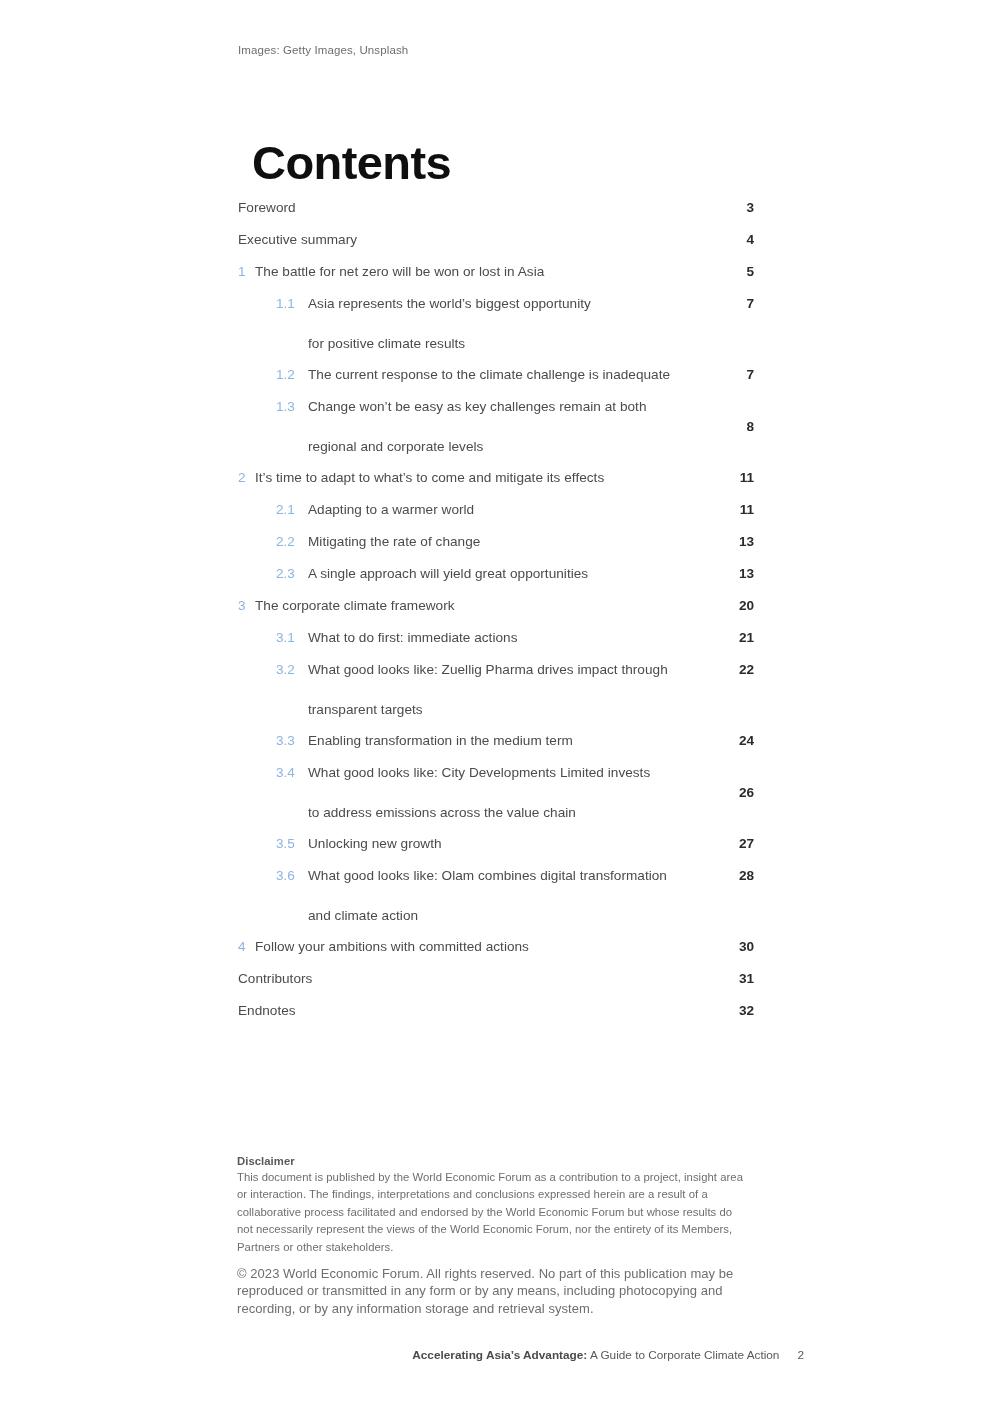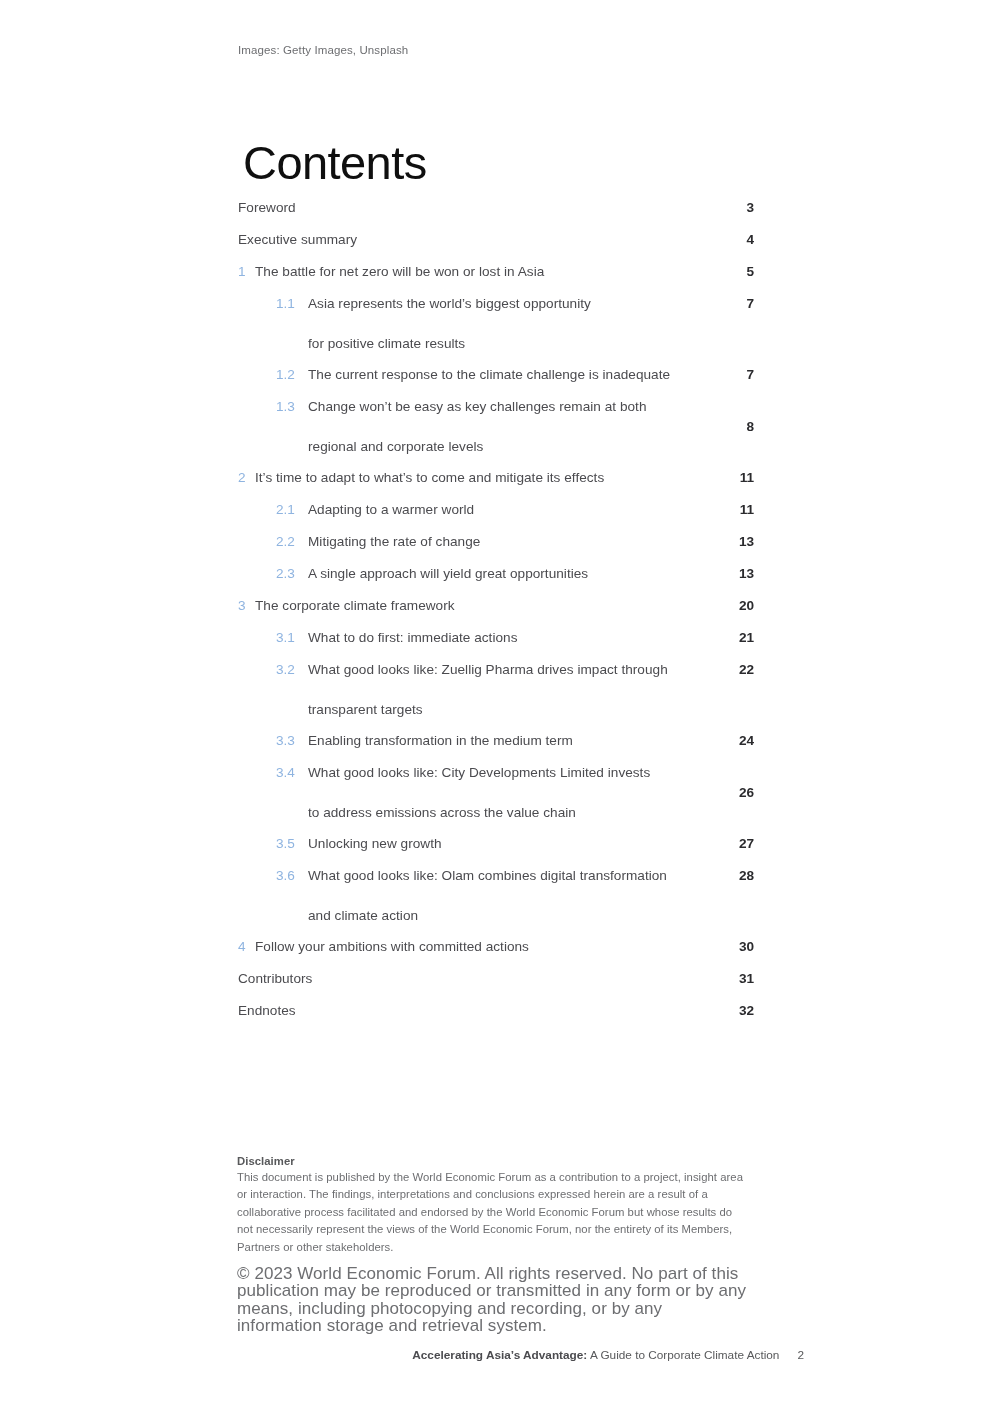--- a/index.html
+++ b/index.html
@@ -22,24 +22,24 @@
     left: 238px;
     top: 44px;
     font-size: 11.5px;
     color: #6d6e71;
     letter-spacing: 0.01em;
   }
 
   
   .page-title {
     position: absolute;
-    left: 243px;
+    left: 252px;
     top: 108px;
     font-size: 47px;
-    font-weight: normal;
+    font-weight: bold;
     color: #0f0f0f;
     letter-spacing: -0.012em;
     line-height: 1.0;
   }
 
   
   .toc {
     position: absolute;
     left: 238px;
     top: 198px;
@@ -109,21 +109,21 @@
     font-size: 11.3px;
     color: #6d6e71;
     line-height: 17.4px;
     letter-spacing: 0.004em;
   }
   .copyright {
     position: absolute;
     left: 237px;
     top: 1265px;
     width: 512px;
-    font-size: 17px;
+    font-size: 13px;
     color: #6d6e71;
     line-height: 17.4px;
     letter-spacing: 0.004em;
   }
 
   
   .footer {
     position: absolute;
     left: 0;
     right: 0;

